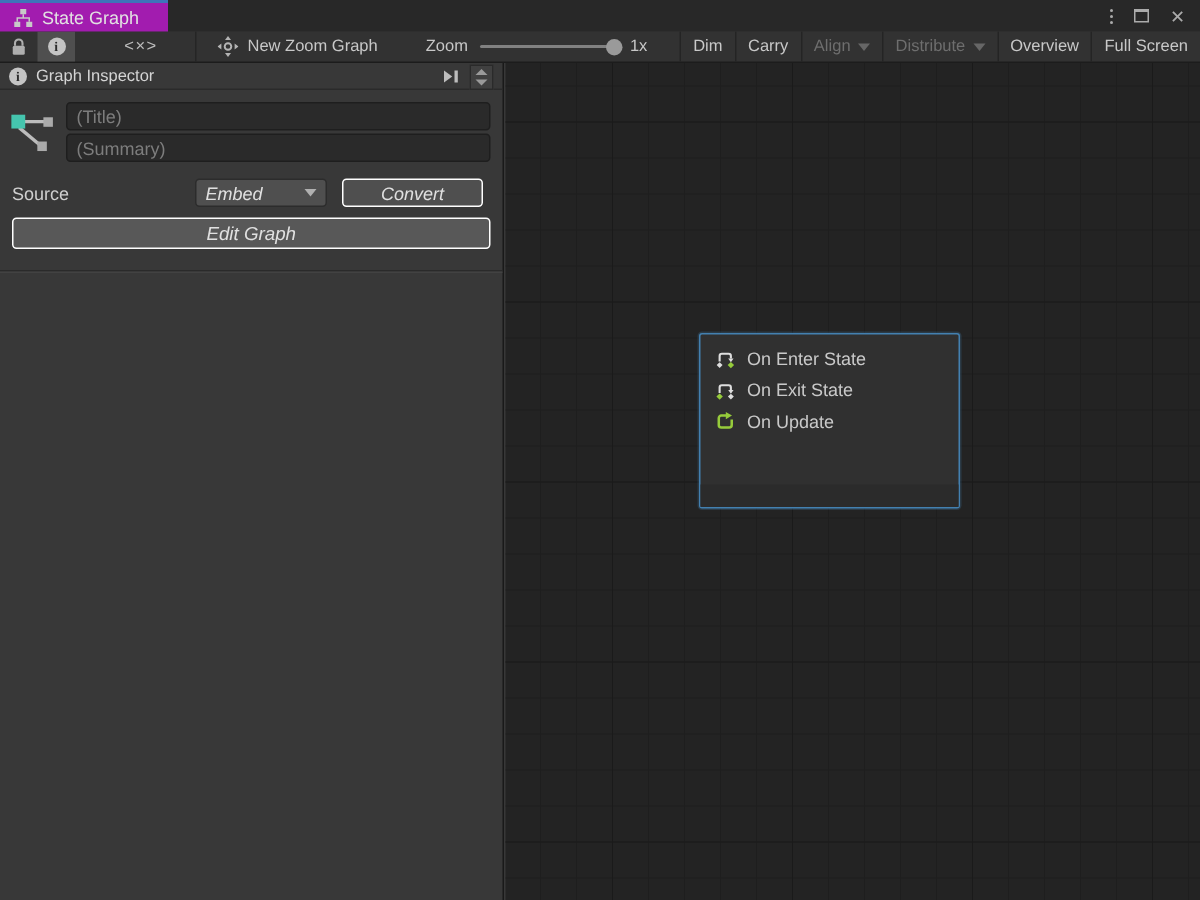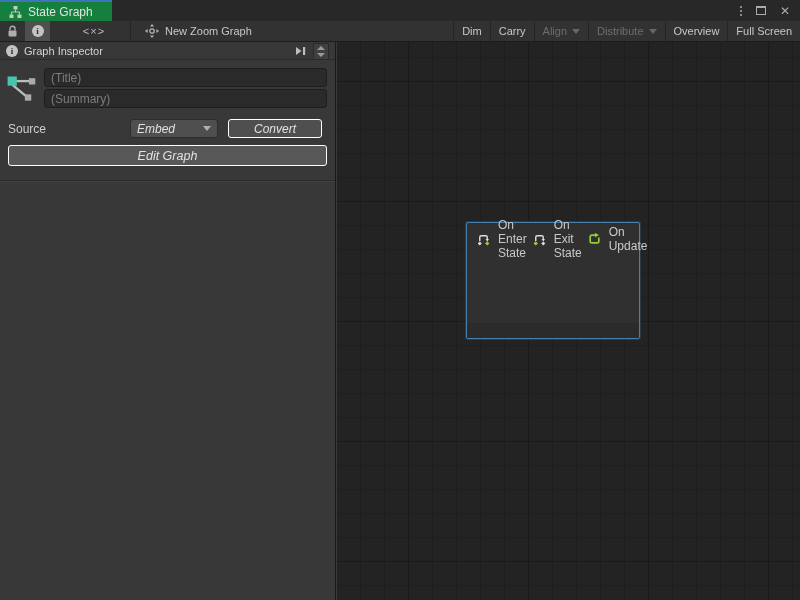--- a/index.html
+++ b/index.html
@@ -12,21 +12,21 @@
     font-size: 12px;
     -webkit-font-smoothing: antialiased;
   }
 
   
   .tabbar {
     height: 21px; background: #282828; display: flex; align-items: stretch;
     position: relative;
   }
   .tab {
-    width: 112px; background: #15803d; border-top: 2px solid #3e74b9;
+    width: 112px; background: #a21caf; border-top: 2px solid #3e74b9;
     display: flex; align-items: center; gap: 6px; padding: 0 9px;
     color: #e2e2e2; font-size: 12px; white-space: nowrap;
   }
   .win-controls {
     margin-left: auto; display: flex; align-items: center; gap: 14px;
     padding-right: 10px; color: #ababab;
   }
   .menu-dots { display: flex; flex-direction: column; gap: 2px; }
   .menu-dots i { width: 2px; height: 2px; background: #ababab; border-radius: 50%; display: block; }
   .max-box { width: 10px; height: 9px; border: 1px solid #ababab; border-top-width: 2px; display: block; }
@@ -125,21 +125,21 @@
   .node {
     position: absolute; left: 129px; top: 180px; width: 174px; height: 117px;
     background: #303030; border: 1px solid #4380b0; border-radius: 2px;
     box-shadow: 0 0 0 1px rgba(67,128,176,0.25);
   }
   .node-header {
     height: 29px; background: #373737; border-bottom: 1px solid #232323;
     display: flex; align-items: center; justify-content: center; gap: 7px;
     color: #e4e4e4; font-size: 12px;
   }
-  .node-body { padding: 8px 9px 0 9px; display: flex; gap: 5px; }
+  .node-body { padding: 8px 9px 0 9px; display: flex; flex-direction: column; gap: 5px; }
   .node-item { display: flex; align-items: center; gap: 7px; height: 16px; color: #c9c9c9; font-size: 12px; }
   .node-item .uicon { flex: none; display: flex; }
   .node-footer { position: absolute; left: 0; right: 0; bottom: 0; height: 15px; background: #2b2b2b; }
 </style>
 </head>
 <body>
 
 <div class="tabbar">
   <div class="tab">
     <span style="display:flex">
@@ -183,20 +183,27 @@
     <span style="display:flex">
       <svg width="14" height="14" viewBox="0 0 14 14">
         <circle cx="7" cy="7" r="2.2" fill="none" stroke="#b4b4b4" stroke-width="1.3"></circle>
         <path d="M7 0 L9 2.6 H5 Z" fill="#b4b4b4"></path>
         <path d="M7 14 L9 11.4 H5 Z" fill="#b4b4b4"></path>
         <path d="M0 7 L2.6 5 V9 Z" fill="#b4b4b4"></path>
         <path d="M14 7 L11.4 5 V9 Z" fill="#b4b4b4"></path>
       </svg>
     </span>
     <span>New Zoom Graph</span>
+  </div>
+  <div class="zoomgroup">
+    <span>Zoom</span>
+    <span class="zoom-track">
+      <span class="zoom-handle"></span>
+    </span>
+    <span>1x</span>
   </div>
   <div class="toolbar-right">
     <div class="tb-text-btn">
       <span>Dim</span>
     </div>
     <div class="tb-text-btn">
       <span>Carry</span>
     </div>
     <div class="tb-text-btn disabled">
       <span>Align</span>

